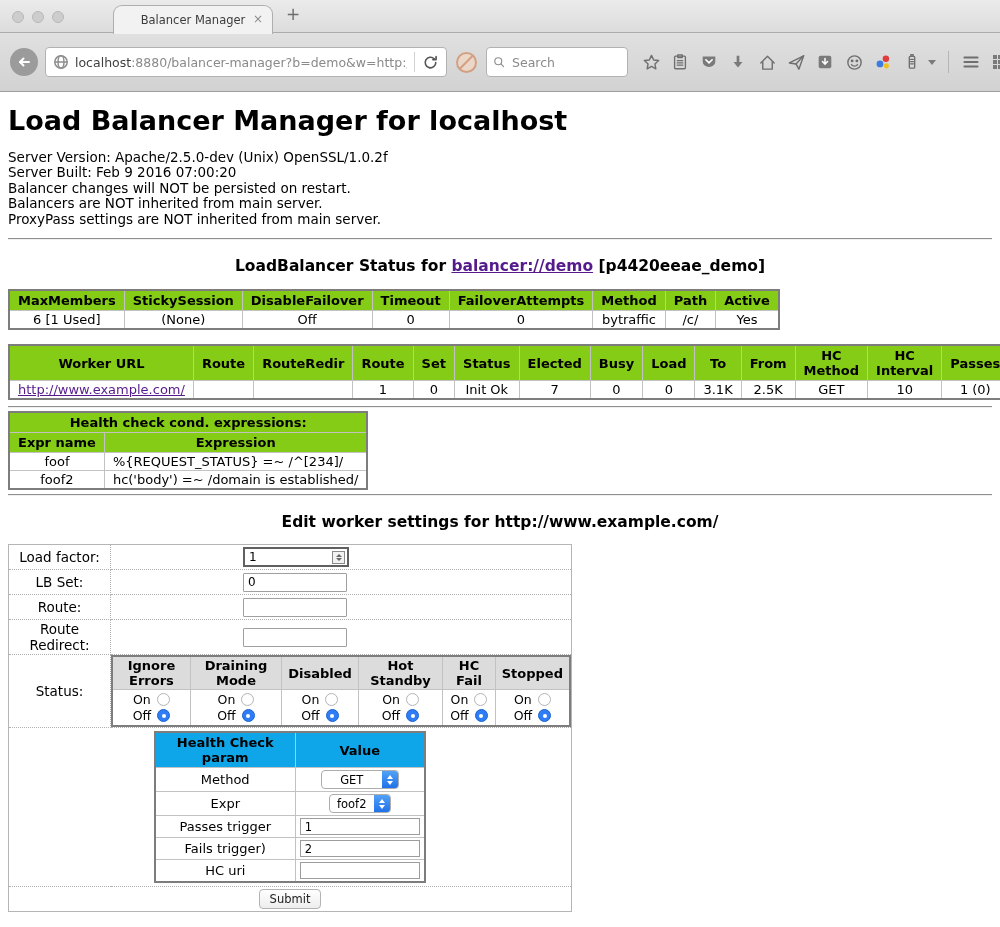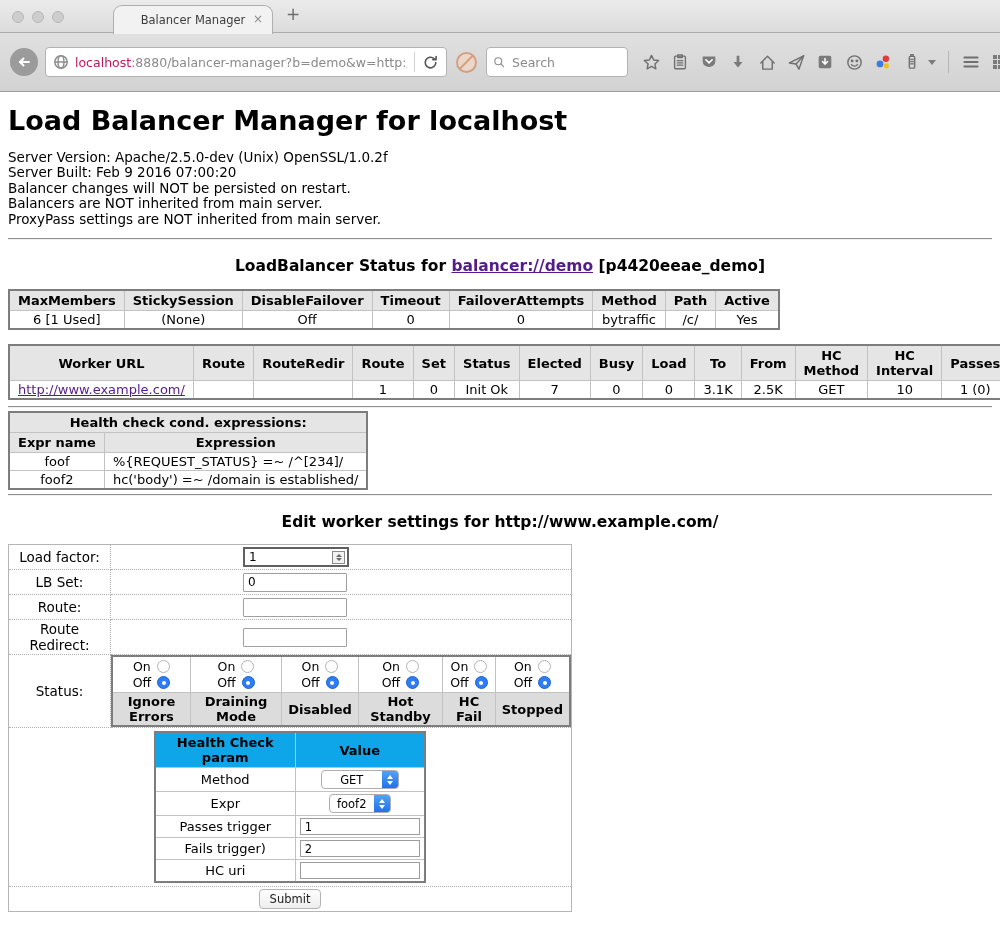--- a/index.html
+++ b/index.html
@@ -45,21 +45,21 @@
     width:28px; height:28px; border-radius:50%; background:#9b9b9b;
     display:flex; align-items:center; justify-content:center; flex:0 0 auto;
     margin-right:7px;
   }
   .urlbar {
     width:402px; height:30px; background:#fff; border:1px solid #b2b2b2;
     border-radius:4px; display:flex; align-items:center; padding:0 7px;
     margin-right:9px; flex:0 0 auto;
   }
   .url-text { font-size:12.5px; white-space:nowrap; overflow:hidden; flex:1; margin-left:6px; }
-  .url-host { color:#be185d; }
+  .url-host { color:#404040; }
   .url-rest { color:#8a8a8a; }
   .url-sep { width:1px; height:20px; background:#d2d2d2; margin:0 7px; }
   .block-icon {
     width:21px; height:21px; border-radius:50%;
     border:2px solid #d28d66; background:#f2d7c4; position:relative;
     opacity:.75; margin-right:9px; flex:0 0 auto;
   }
   .block-icon::after {
     content:""; position:absolute; left:-1px; top:7.5px; width:19px; height:2px;
     background:#d28d66; transform:rotate(-45deg);
@@ -90,21 +90,21 @@
     border:none; border-top:1px solid #8f8f8f; border-bottom:1px solid #f0f0f0;
     margin:11px 0 0 0;
   }
   h3.sec { font-size:15.5px; font-weight:bold; margin:17px 0 0 0;text-align:center; }
   a.plink { color:#551a8b; text-decoration:underline; }
   table.data {
     border-collapse:collapse; border:2px solid #7d7d7d;
     font-size:13px; margin-top:14px;
   }
   table.data th, table.data td { border:1px solid #c2c2c2; padding:1px 8px; text-align:center; }
-  table.data th { background:#e5e5e5; font-weight:bold; padding:2px 8px; }
+  table.data th { background:#84cc16; font-weight:bold; padding:2px 8px; }
   td.cl { text-align:left !important; }
   
   .wurl { min-width:160px; }
   
   .hcx td.expr { text-align:left !important; }
   
   table.formtbl {
     border-collapse:collapse; width:564px; margin-top:13px;
     border:1px solid #b5b5b5; font-size:13.5px;
   }
@@ -439,100 +439,100 @@
       <tr>
         <td class="flabel">Route Redirect:</td>
         <td class="fval"><input class="ftext" type="text" value="" style=""></td>
       </tr>
       <tr>
         <td class="flabel">Status:</td>
         <td style="padding:0">
           <table class="status">
             <tbody>
               <tr>
-                <td>
-                    <div class="ronoff">
-                  <div class="rrow">
-                        <span>On</span>
-                        <span class="mac-radio"></span>
-                      </div>
-                  <div class="rrow">
-                        <span>Off</span>
-                        <span class="mac-radio checked"></span>
-                      </div>
-                </div>
-                  </td>
-                <td>
-                    <div class="ronoff">
-                  <div class="rrow">
-                        <span>On</span>
-                        <span class="mac-radio"></span>
-                      </div>
-                  <div class="rrow">
-                        <span>Off</span>
-                        <span class="mac-radio checked"></span>
-                      </div>
-                </div>
-                  </td>
-                <td>
-                    <div class="ronoff">
-                  <div class="rrow">
-                        <span>On</span>
-                        <span class="mac-radio"></span>
-                      </div>
-                  <div class="rrow">
-                        <span>Off</span>
-                        <span class="mac-radio checked"></span>
-                      </div>
-                </div>
-                  </td>
-                <td>
-                    <div class="ronoff">
-                  <div class="rrow">
-                        <span>On</span>
-                        <span class="mac-radio"></span>
-                      </div>
-                  <div class="rrow">
-                        <span>Off</span>
-                        <span class="mac-radio checked"></span>
-                      </div>
-                </div>
-                  </td>
-                <td>
-                    <div class="ronoff">
-                  <div class="rrow">
-                        <span>On</span>
-                        <span class="mac-radio"></span>
-                      </div>
-                  <div class="rrow">
-                        <span>Off</span>
-                        <span class="mac-radio checked"></span>
-                      </div>
-                </div>
-                  </td>
-                <td>
-                    <div class="ronoff">
-                  <div class="rrow">
-                        <span>On</span>
-                        <span class="mac-radio"></span>
-                      </div>
-                  <div class="rrow">
-                        <span>Off</span>
-                        <span class="mac-radio checked"></span>
-                      </div>
-                </div>
-                  </td>
-              </tr>
-              <tr>
                 <th>Ignore Errors</th>
                 <th>Draining Mode</th>
                 <th>Disabled</th>
                 <th>Hot Standby</th>
                 <th>HC Fail</th>
                 <th>Stopped</th>
+              </tr>
+              <tr>
+                <td>
+                    <div class="ronoff">
+                  <div class="rrow">
+                        <span>On</span>
+                        <span class="mac-radio"></span>
+                      </div>
+                  <div class="rrow">
+                        <span>Off</span>
+                        <span class="mac-radio checked"></span>
+                      </div>
+                </div>
+                  </td>
+                <td>
+                    <div class="ronoff">
+                  <div class="rrow">
+                        <span>On</span>
+                        <span class="mac-radio"></span>
+                      </div>
+                  <div class="rrow">
+                        <span>Off</span>
+                        <span class="mac-radio checked"></span>
+                      </div>
+                </div>
+                  </td>
+                <td>
+                    <div class="ronoff">
+                  <div class="rrow">
+                        <span>On</span>
+                        <span class="mac-radio"></span>
+                      </div>
+                  <div class="rrow">
+                        <span>Off</span>
+                        <span class="mac-radio checked"></span>
+                      </div>
+                </div>
+                  </td>
+                <td>
+                    <div class="ronoff">
+                  <div class="rrow">
+                        <span>On</span>
+                        <span class="mac-radio"></span>
+                      </div>
+                  <div class="rrow">
+                        <span>Off</span>
+                        <span class="mac-radio checked"></span>
+                      </div>
+                </div>
+                  </td>
+                <td>
+                    <div class="ronoff">
+                  <div class="rrow">
+                        <span>On</span>
+                        <span class="mac-radio"></span>
+                      </div>
+                  <div class="rrow">
+                        <span>Off</span>
+                        <span class="mac-radio checked"></span>
+                      </div>
+                </div>
+                  </td>
+                <td>
+                    <div class="ronoff">
+                  <div class="rrow">
+                        <span>On</span>
+                        <span class="mac-radio"></span>
+                      </div>
+                  <div class="rrow">
+                        <span>Off</span>
+                        <span class="mac-radio checked"></span>
+                      </div>
+                </div>
+                  </td>
               </tr>
             </tbody>
           </table>
         </td>
       </tr>
       <tr>
         <td colspan="2" style="padding:2px 0">
           <table class="hcparam">
             <tbody>
               <tr>

